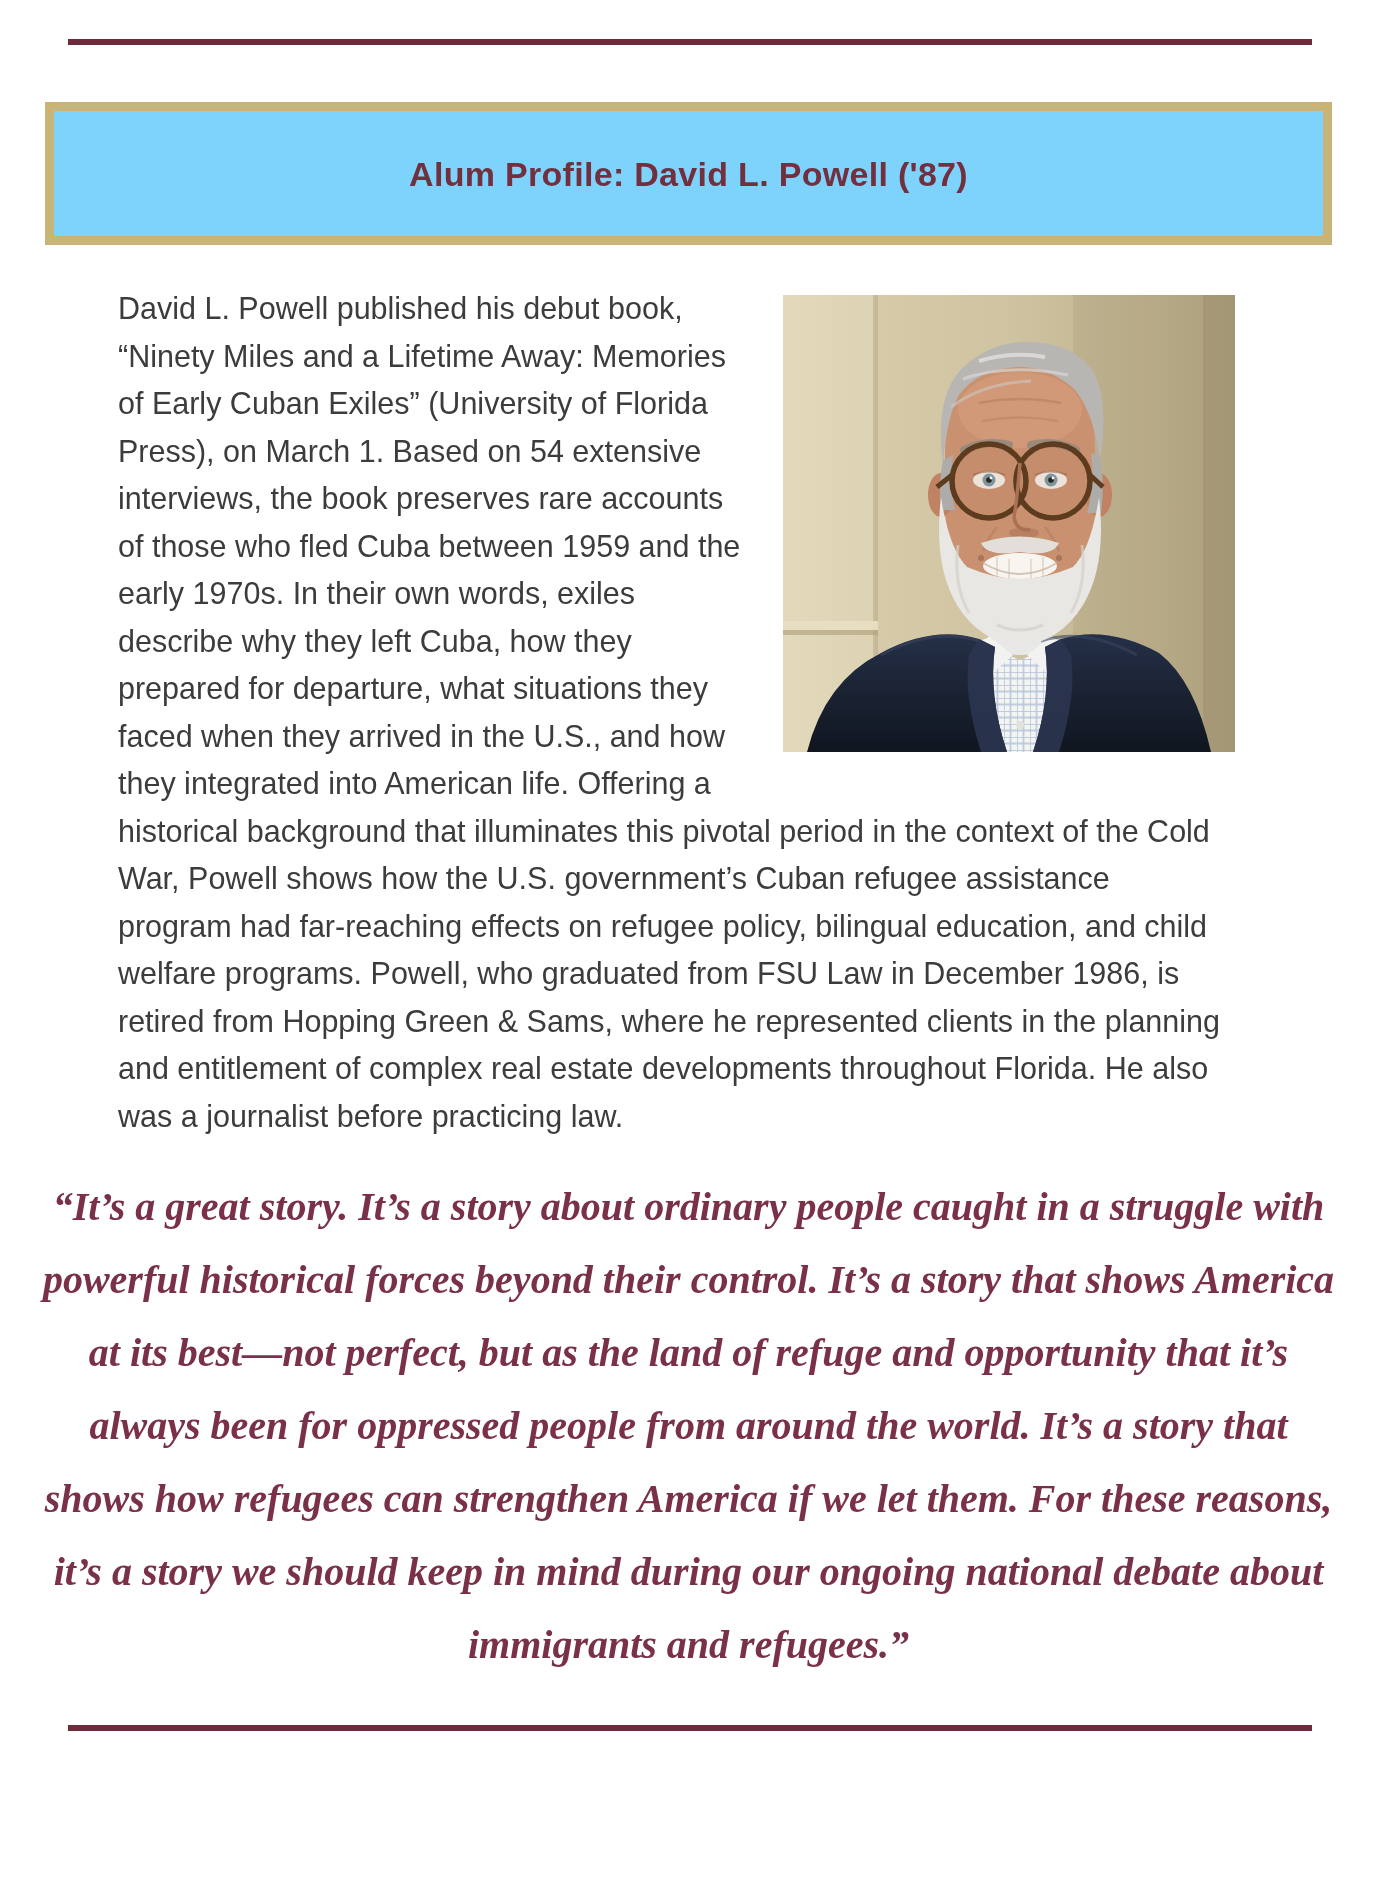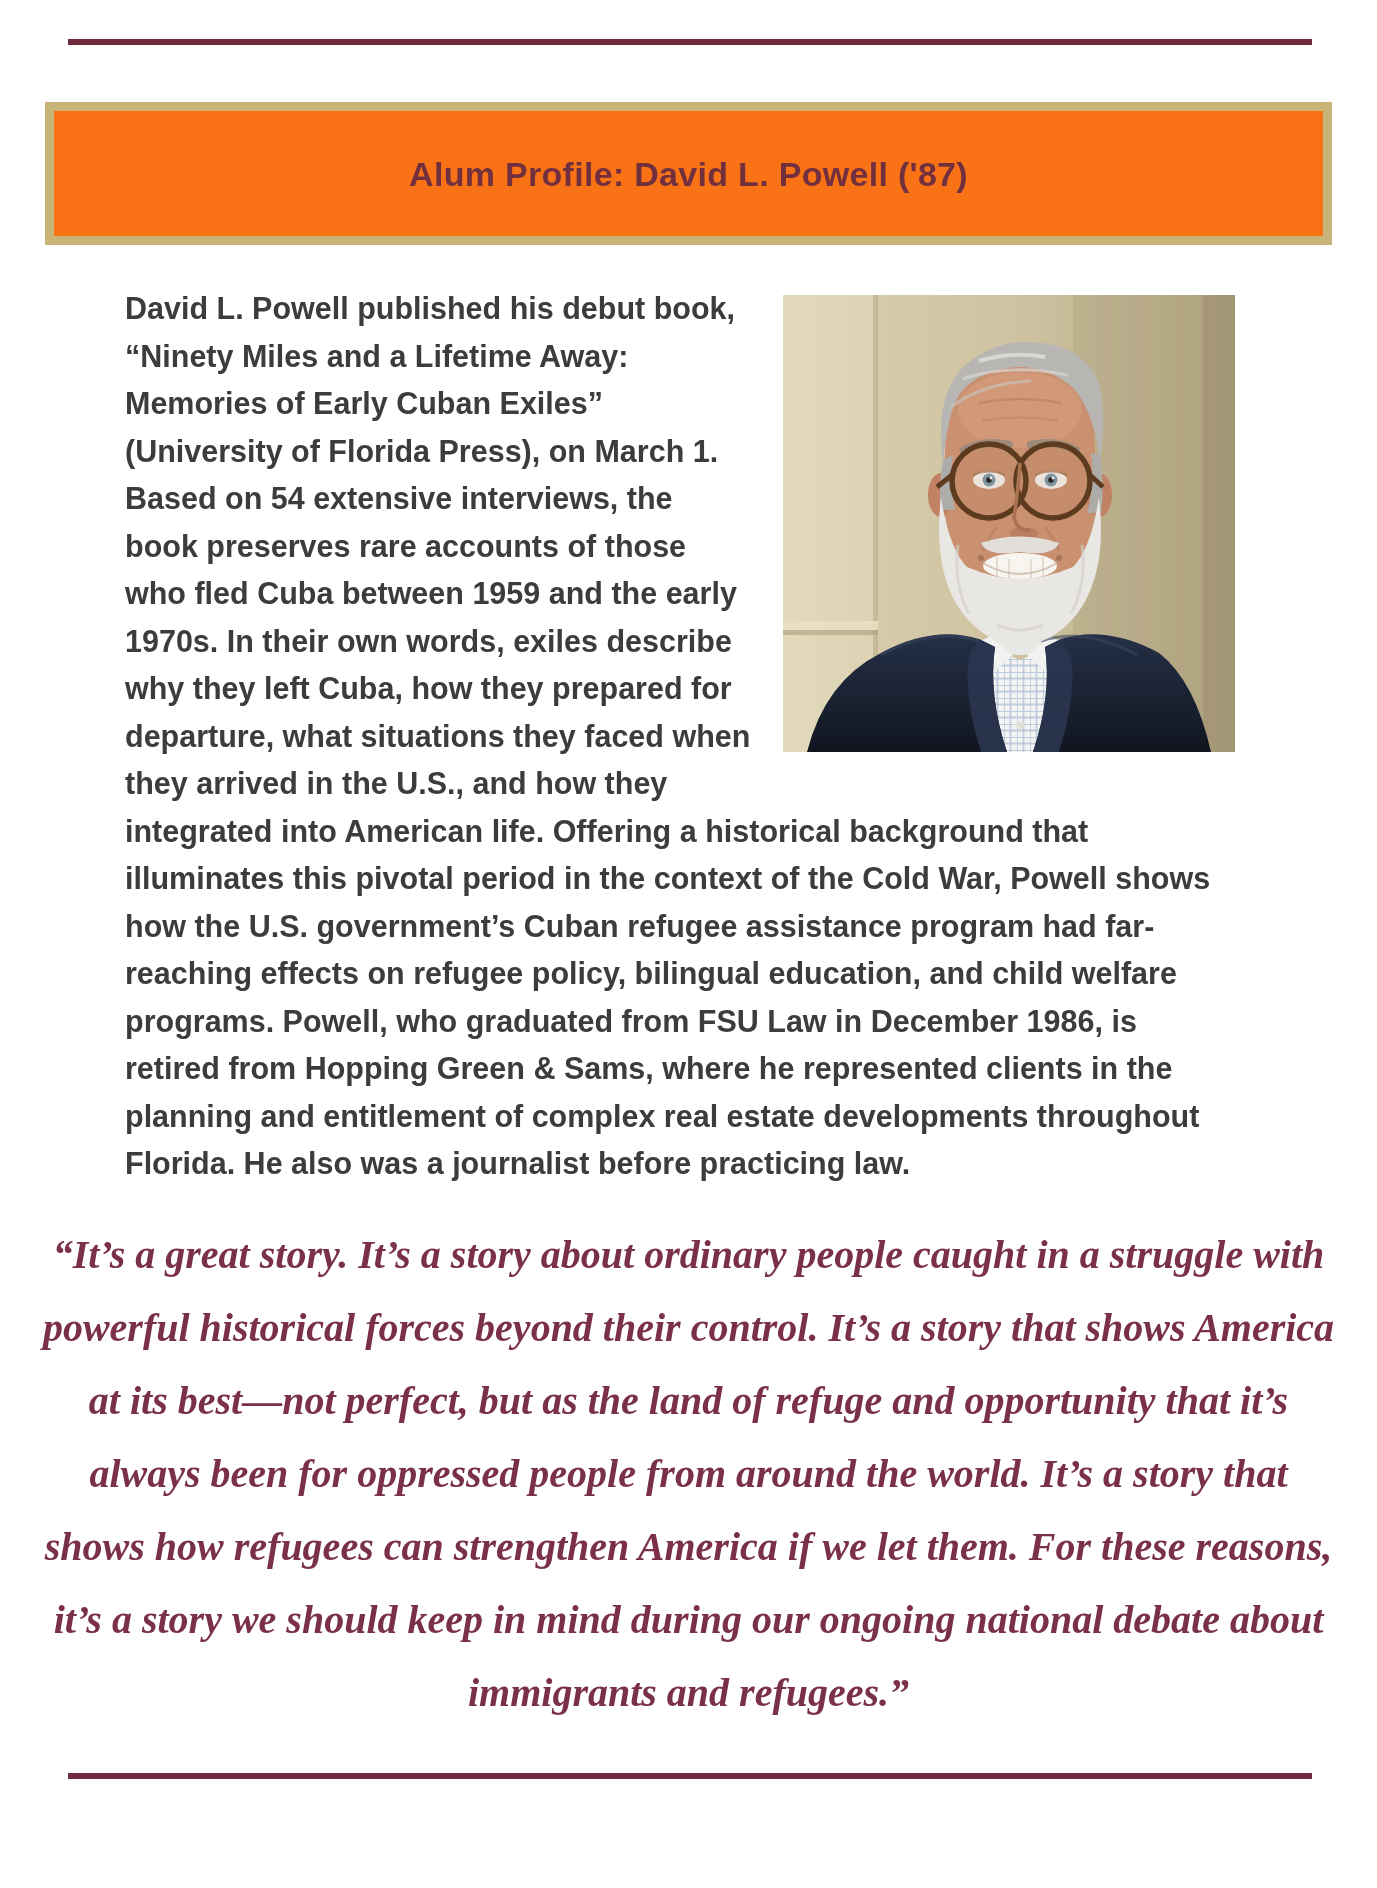--- a/index.html
+++ b/index.html
@@ -18,41 +18,41 @@
     margin: 0 0 0 68px;
     background: #6E2B3C;
   }
   .top-rule { margin-top: 39px; }
   .bottom-rule { margin-top: 44px; }
   .title-box {
     box-sizing: border-box;
     margin: 57px 45px 0 45px;
     height: 143px;
     border: 9px solid #C9B478;
-    background: #f97316;
+    background: #7dd3fc;
     display: flex;
     align-items: center;
     justify-content: center;
   }
   .page-title {
     margin: 0;
     font-family: "Liberation Sans", sans-serif;
     font-weight: bold;
     font-size: 34px;
     line-height: 1;
     color: #72303F;
     letter-spacing: 0.3px;
   }
   .article {
     margin: 40px 142px 0 113px;
     font-size: 30.5px;
     line-height: 47.5px;
     color: #3C3C3C;
   }
-  .article p { margin: 12px; font-weight: bold; }
+  .article p { margin: 5px; }
   .photo {
     float: right;
     width: 452px;
     height: 457px;
     margin: 10px 0 42px 30px;
   }
   .photo svg { display: block; width: 452px; height: 457px; }
   .quote {
     margin: 30px 40px 0 40px;
     text-align: center;

